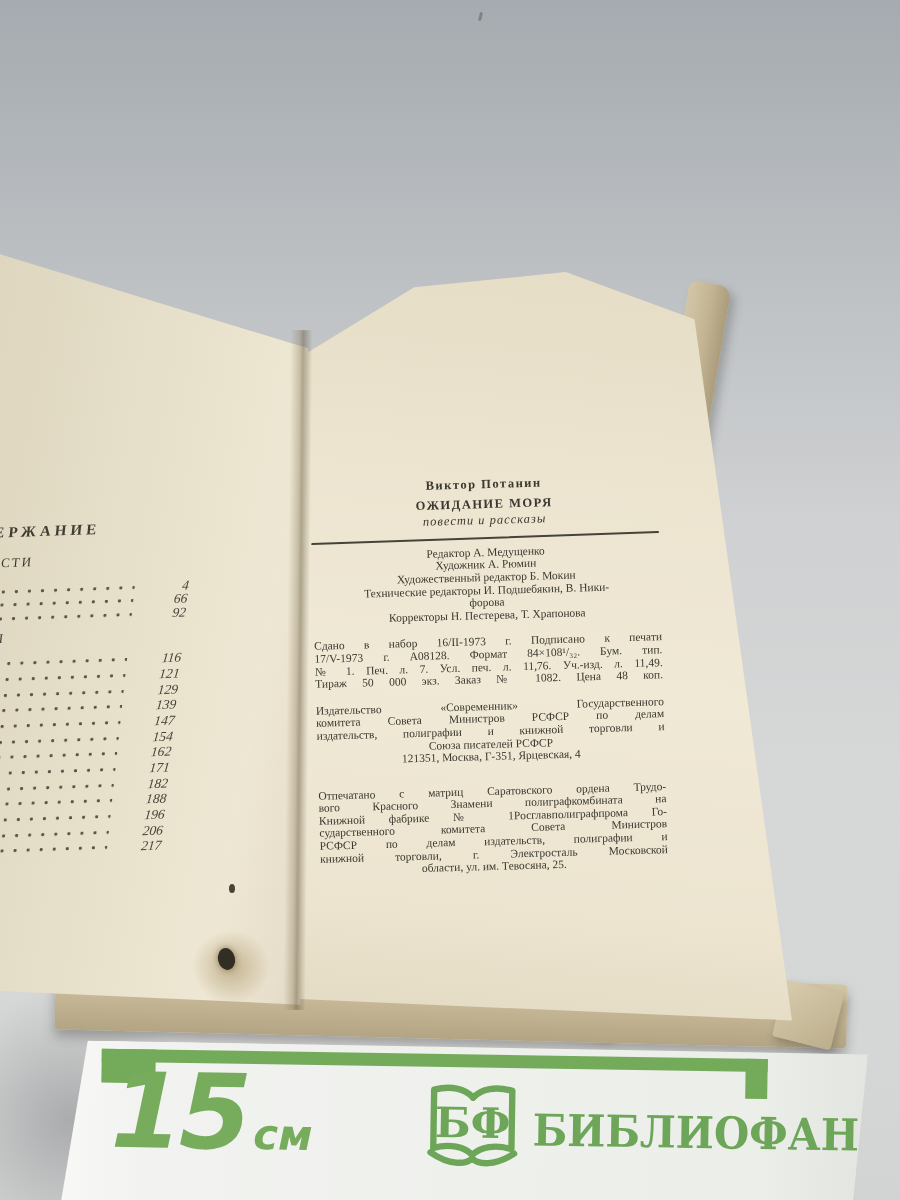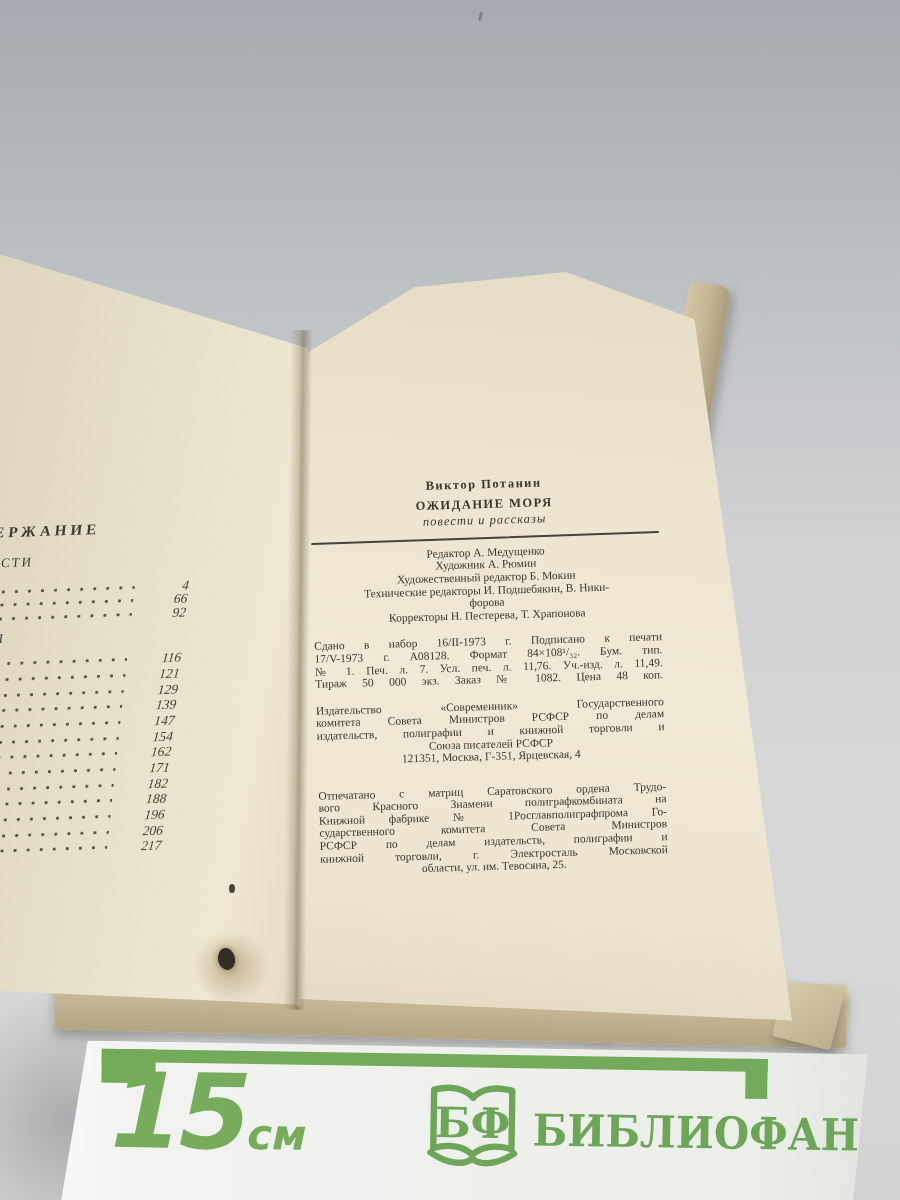--- a/index.html
+++ b/index.html
@@ -66,21 +66,21 @@
     clip-path:polygon(3.2% 0,100% 1%,98.2% 100%,0 100%);
     background:linear-gradient(90deg,#f8f8f6 0%,#f2f3f0 10%,#eef0ec 55%,#eceeea 86%,#e3e5e1 100%);
     box-shadow:0 -3px 6px rgba(100,100,95,.25);}
   .bar,.bar-foot-l,.bar-foot-r{position:absolute;background:#74ab5b;}
   .bar{left:40px;top:8px;width:666px;height:13px;}
   .bar-foot-l{left:40px;top:8px;width:54px;height:34px;}
   .bar-foot-r{left:684px;top:8px;width:22px;height:40px;}
   .measure{position:absolute;left:50px;top:18px;color:#76ac5c;font-family:"DejaVu Sans","Liberation Sans",sans-serif;
     font-weight:bold;font-style:italic;white-space:nowrap;}
   .m15{font-size:104px;line-height:104px;letter-spacing:-4px;}
-  .mcm{font-size:42px;}
+  .mcm{font-size:42px;margin-left:6px;}
   .logo{position:absolute;left:362px;top:34px;display:flex;align-items:center;gap:10px;}
   .logo svg{display:block;}
   .brand{color:#6da658;font-family:"DejaVu Serif","Liberation Serif",serif;font-weight:bold;font-size:44px;
     letter-spacing:0;transform:scaleX(.92);transform-origin:left center;}
 </style>
 </head>
 <body>
 
 <div class="scene">
   <div class="speck"></div>

